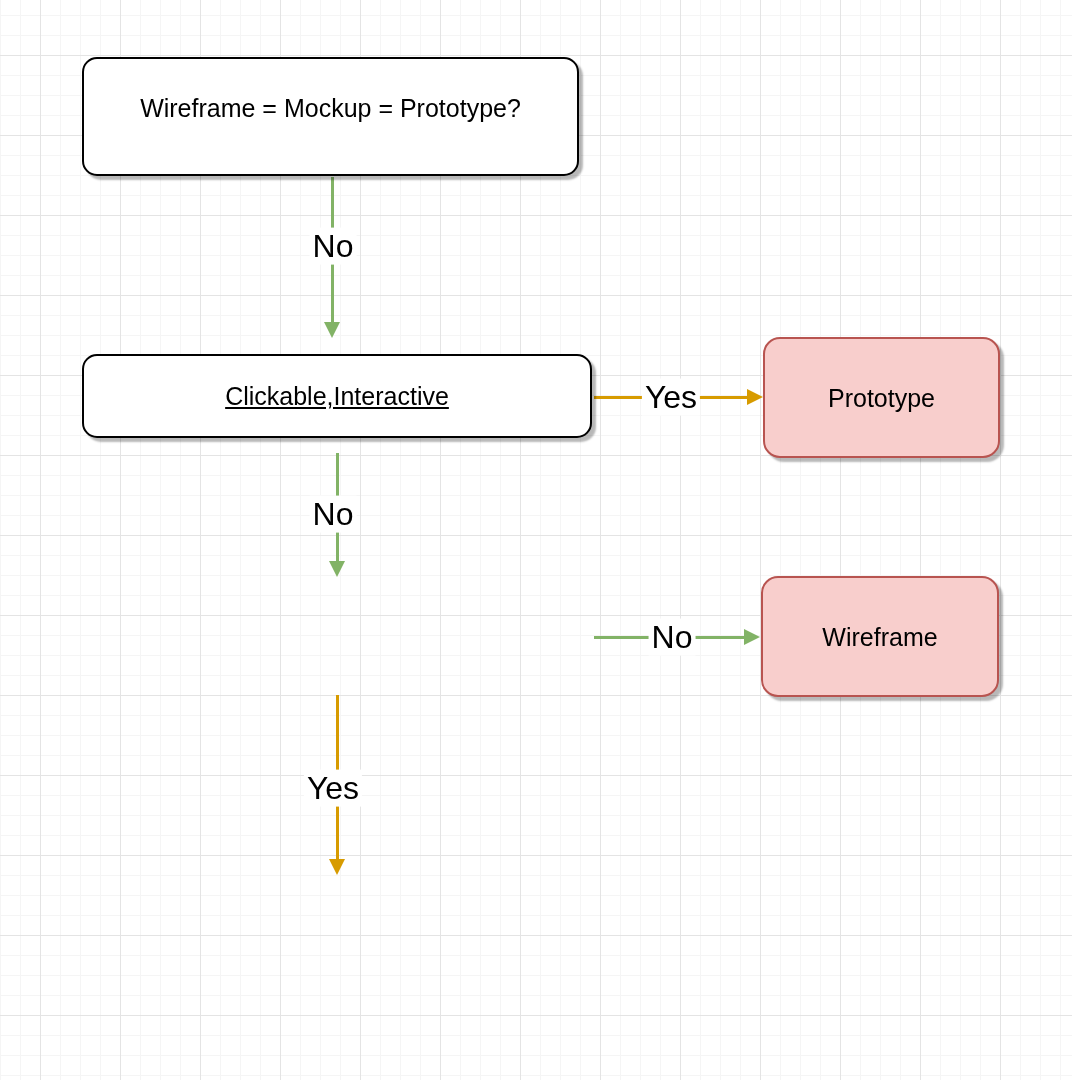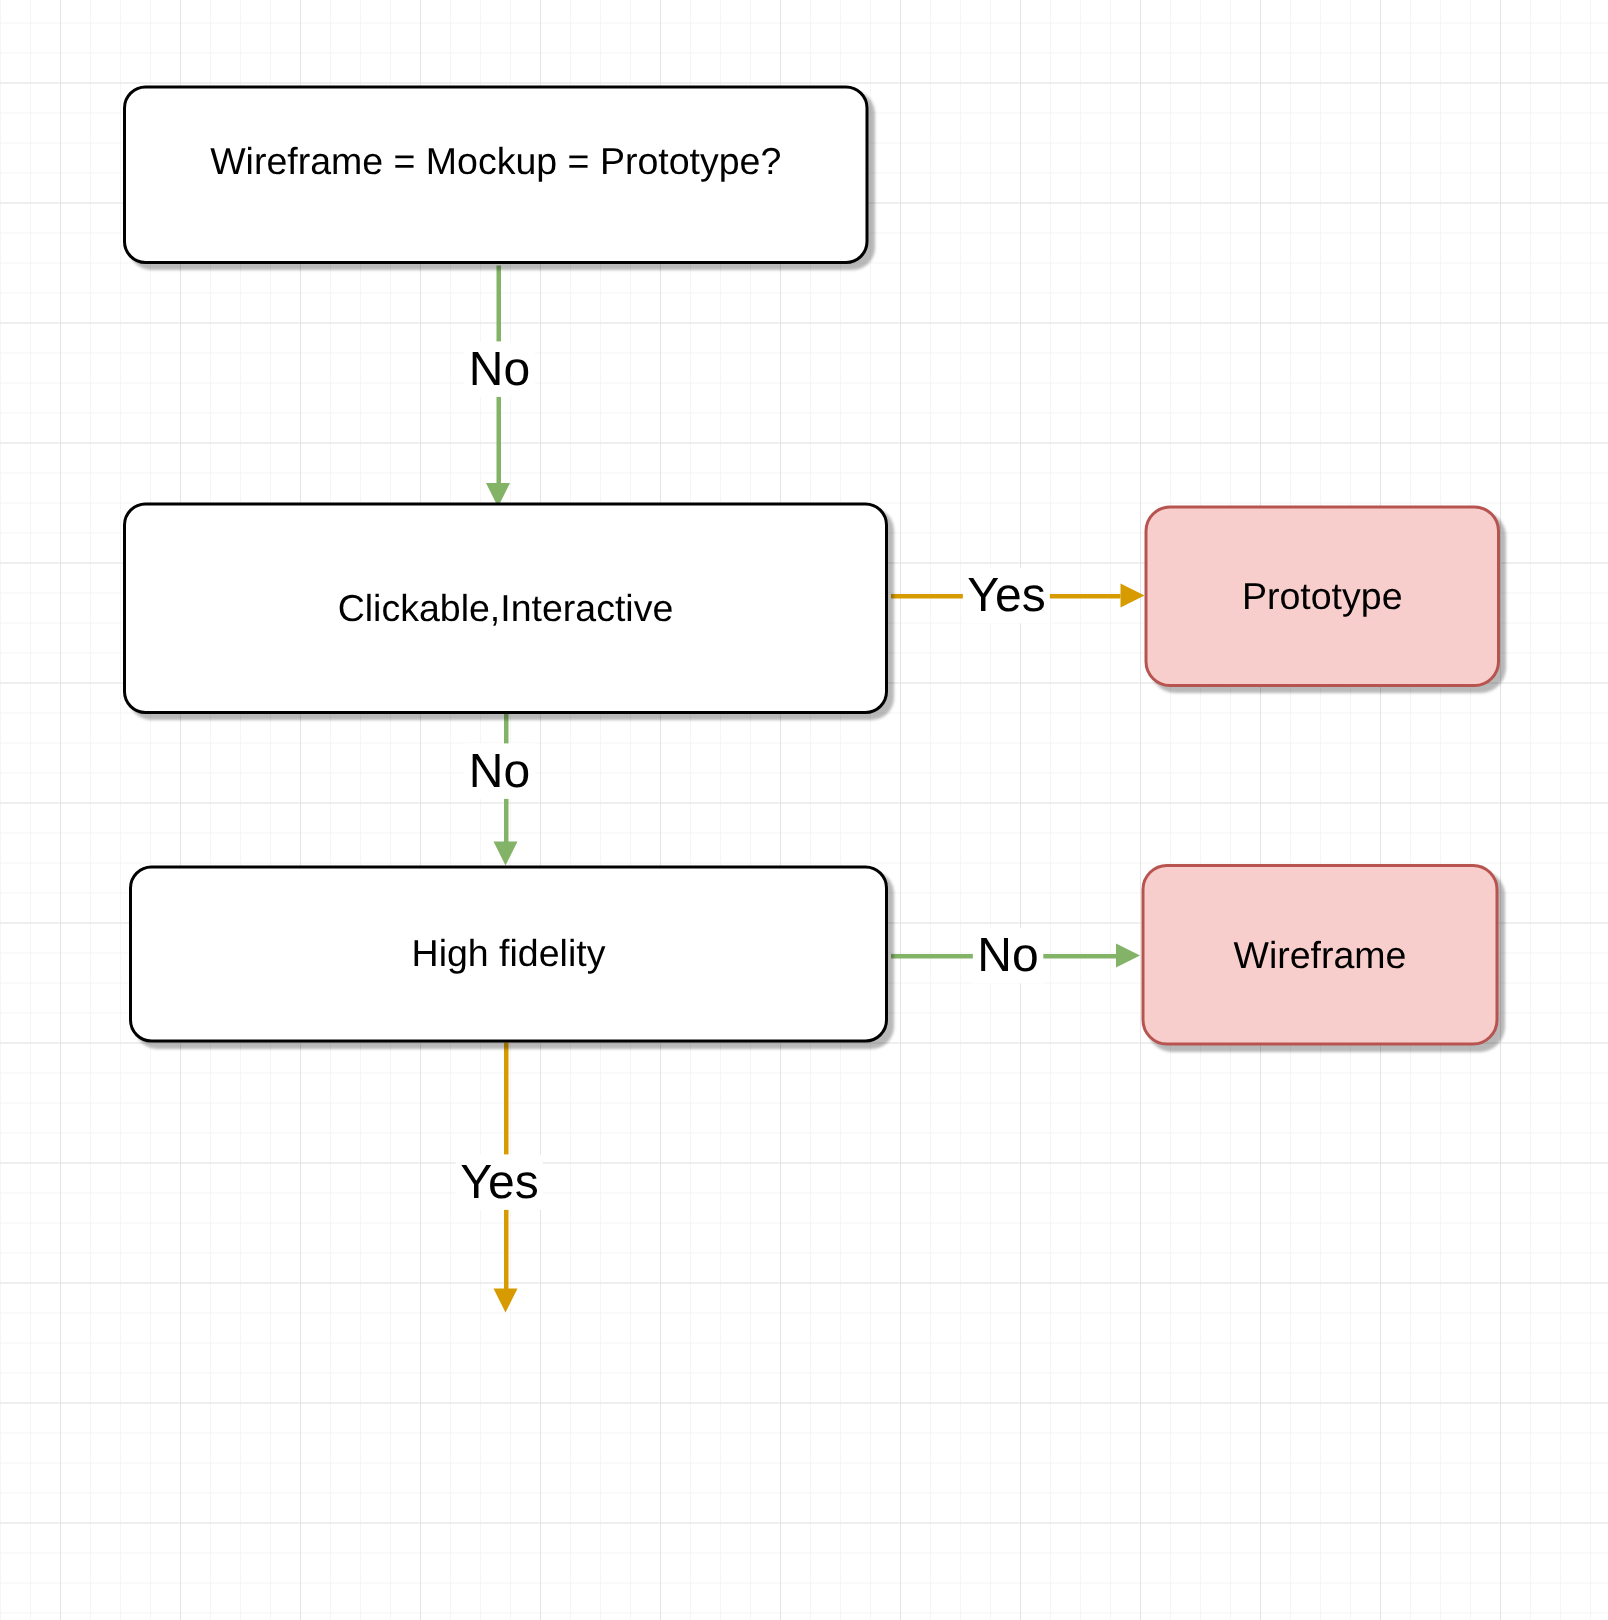--- a/index.html
+++ b/index.html
@@ -105,27 +105,24 @@
   <div class="edge">
     <div class="line v orange" style="left:335.5px; top:695px; height:165px;"></div>
     <div class="head down orange" style="left:329px; top:859px;"></div>
     <div class="elabel" style="left:333px; top:788px;">Yes</div>
   </div>
 
   <div class="node question" style="left:82px; top:57px; width:497px; height:119px;">
     <span class="node-label shift-up">Wireframe = Mockup = Prototype?</span>
   </div>
 
-  <div class="node question" style="left:82px; top:335px; width:510px; height:141px;">
+  <div class="node question" style="left:82px; top:354px; width:510px; height:84px;text-decoration:underline;">
     <span class="node-label">Clickable,Interactive</span>
   </div>
 
-  <div class="node question" style="left:86px; top:577px; width:506px; height:118px;">
-    <span class="node-label">High fidelity</span>
-  </div>
 
   <div class="node result" style="left:763px; top:337px; width:237px; height:121px;text-align:center;">
     <span class="node-label">Prototype</span>
   </div>
 
   <div class="node result" style="left:761px; top:576px; width:238px; height:121px;text-align:right;">
     <span class="node-label">Wireframe</span>
   </div>
 
 

